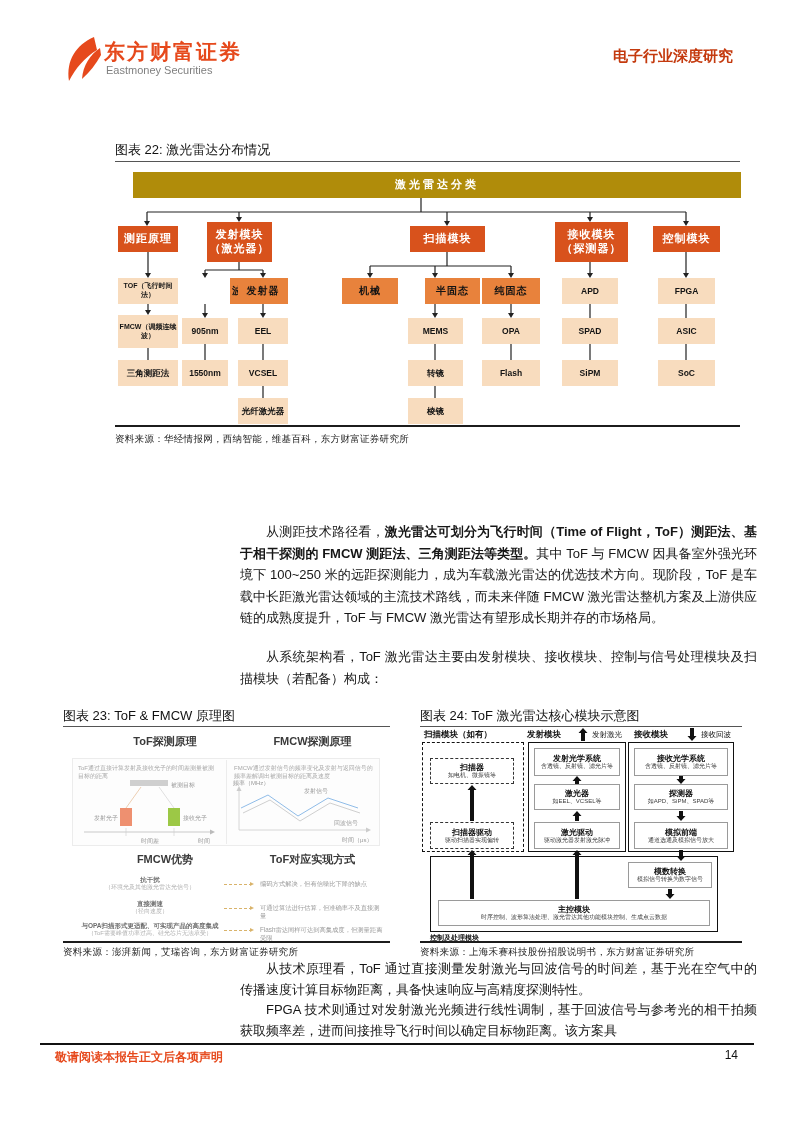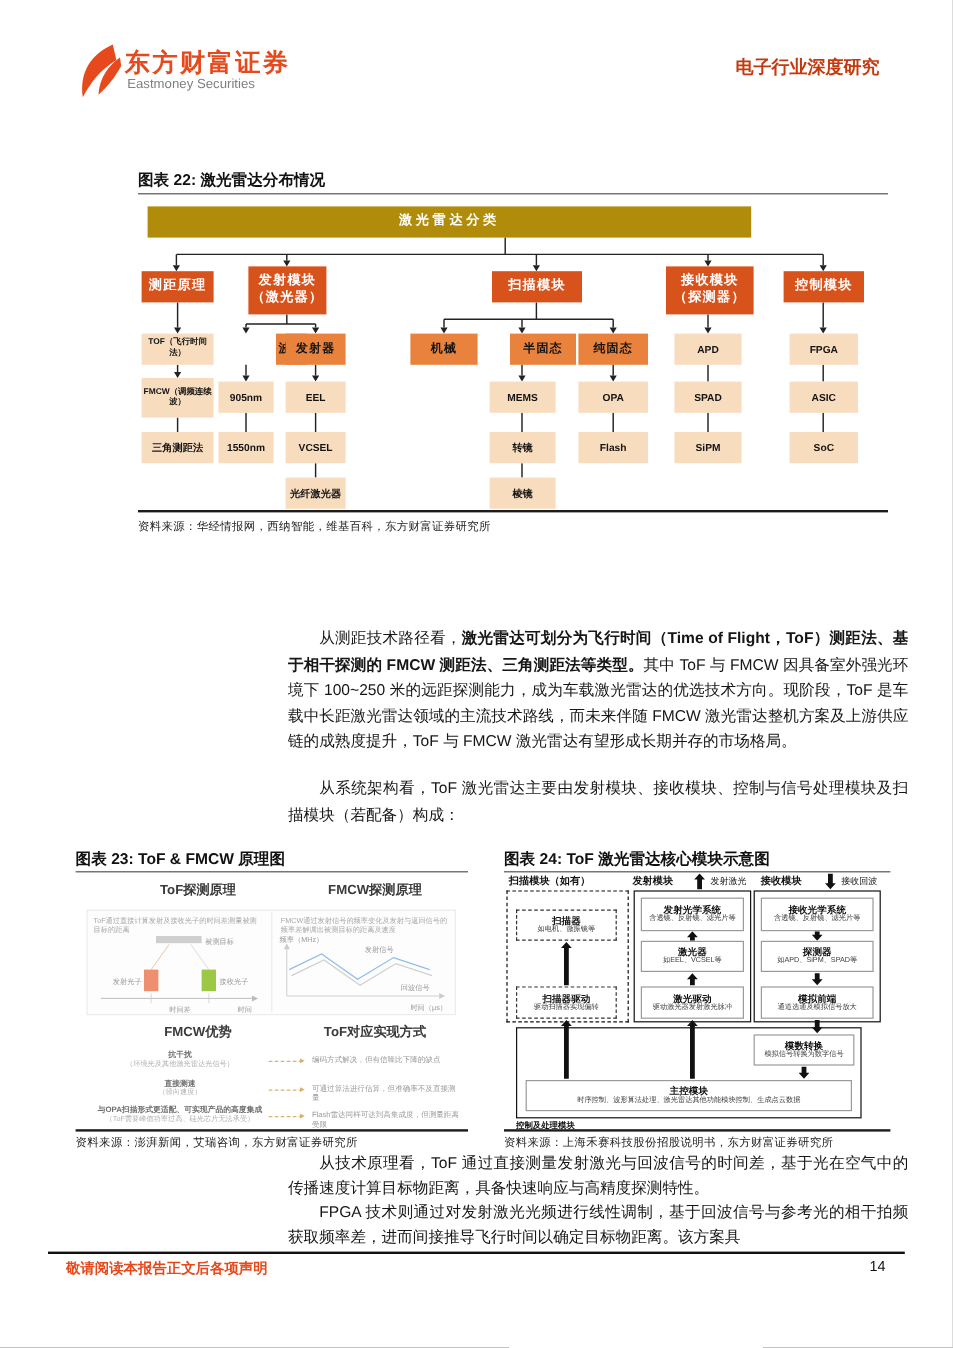--- a/index.html
+++ b/index.html
@@ -9,21 +9,21 @@
   .abs{position:absolute;}
   
   .brand-cn{position:absolute;left:104px;top:38px;font-size:21px;font-weight:bold;color:#E6491C;letter-spacing:2px;}
   .brand-en{position:absolute;left:106px;top:64px;font-size:11px;color:#7f7f7f;}
   .report-type{position:absolute;left:533px;top:47px;width:200px;text-align:right;font-size:15px;font-weight:bold;color:#C43A0E;}
   
   .para{position:absolute;left:240px;width:517px;font-size:13px;line-height:21.5px;text-align:justify;color:#161616;}
   .indent{text-indent:2em;}
   .intro{font-size:12.5px;line-height:15.5px;}
   .section-heading{position:absolute;left:248px;width:510px;font-size:15px;font-weight:bold;color:#0f0f0f;}
-  .caption{position:absolute;font-size:13px;font-weight:bold;color:#111;}
+  .caption{position:absolute;font-size:13px;font-weight:normal;color:#111;}
   .hrule{position:absolute;height:1px;background:#555;}
   .hrule.thick{height:2px;background:#1c1c1c;}
   .source{position:absolute;font-size:9.5px;color:#222;letter-spacing:0.3px;}
   
   .tree{position:absolute;left:115px;top:170px;width:612px;height:256px;}
   .tree-box{position:absolute;display:flex;align-items:center;justify-content:center;text-align:center;
             white-space:pre-line;box-sizing:border-box;line-height:1.25;}
   .tb-root{background:#B08C0A;color:#fff;font-weight:bold;font-size:11px;letter-spacing:3px;}
   .tb-l2{background:#D8521C;color:#fff;font-weight:bold;font-size:11px;letter-spacing:1px;}
   .tb-l3{background:#E8823C;color:#141414;font-weight:bold;font-size:10px;letter-spacing:1px;}
@@ -95,21 +95,21 @@
       <path fill="#222" d="M29 51 L35 51 L32 56 Z M121 47 L127 47 L124 52 Z M329 51 L335 51 L332 56 Z
                M472 47 L478 47 L475 52 Z M568 51 L574 51 L571 56 Z
                M30 103 L36 103 L33 108 Z M30 140 L36 140 L33 145 Z
                M87 103 L93 103 L90 108 Z M145 103 L151 103 L148 108 Z
                M87 143 L93 143 L90 148 Z M145 143 L151 143 L148 148 Z
                M252 103 L258 103 L255 108 Z M317 103 L323 103 L320 108 Z M393 103 L399 103 L396 108 Z
                M317 143 L323 143 L320 148 Z M393 143 L399 143 L396 148 Z
                M472 103 L478 103 L475 108 Z M568 103 L574 103 L571 108 Z"></path>
     </svg>
 
-    <div class="tree-box tb-root" style="left:8px;top:2px;width:503px;height:26px;">激光雷达分类</div>
+    <div class="tree-box tb-root" style="left:18px;top:2px;width:608px;height:26px;">激光雷达分类</div>
 
     <div class="tree-box tb-l2" style="left:3px;top:56px;width:60px;height:26px;">测距原理</div>
     <div class="tree-box tb-l2" style="left:92px;top:52px;width:65px;height:40px;">发射模块
 （激光器）</div>
     <div class="tree-box tb-l2" style="left:295px;top:56px;width:75px;height:26px;">扫描模块</div>
     <div class="tree-box tb-l2" style="left:440px;top:52px;width:73px;height:40px;">接收模块
 （探测器）</div>
     <div class="tree-box tb-l2" style="left:538px;top:56px;width:67px;height:26px;">控制模块</div>
 
     <div class="tree-box tb-leaf small" style="left:3px;top:108px;width:60px;height:26px;">TOF（飞行时间法）</div>

